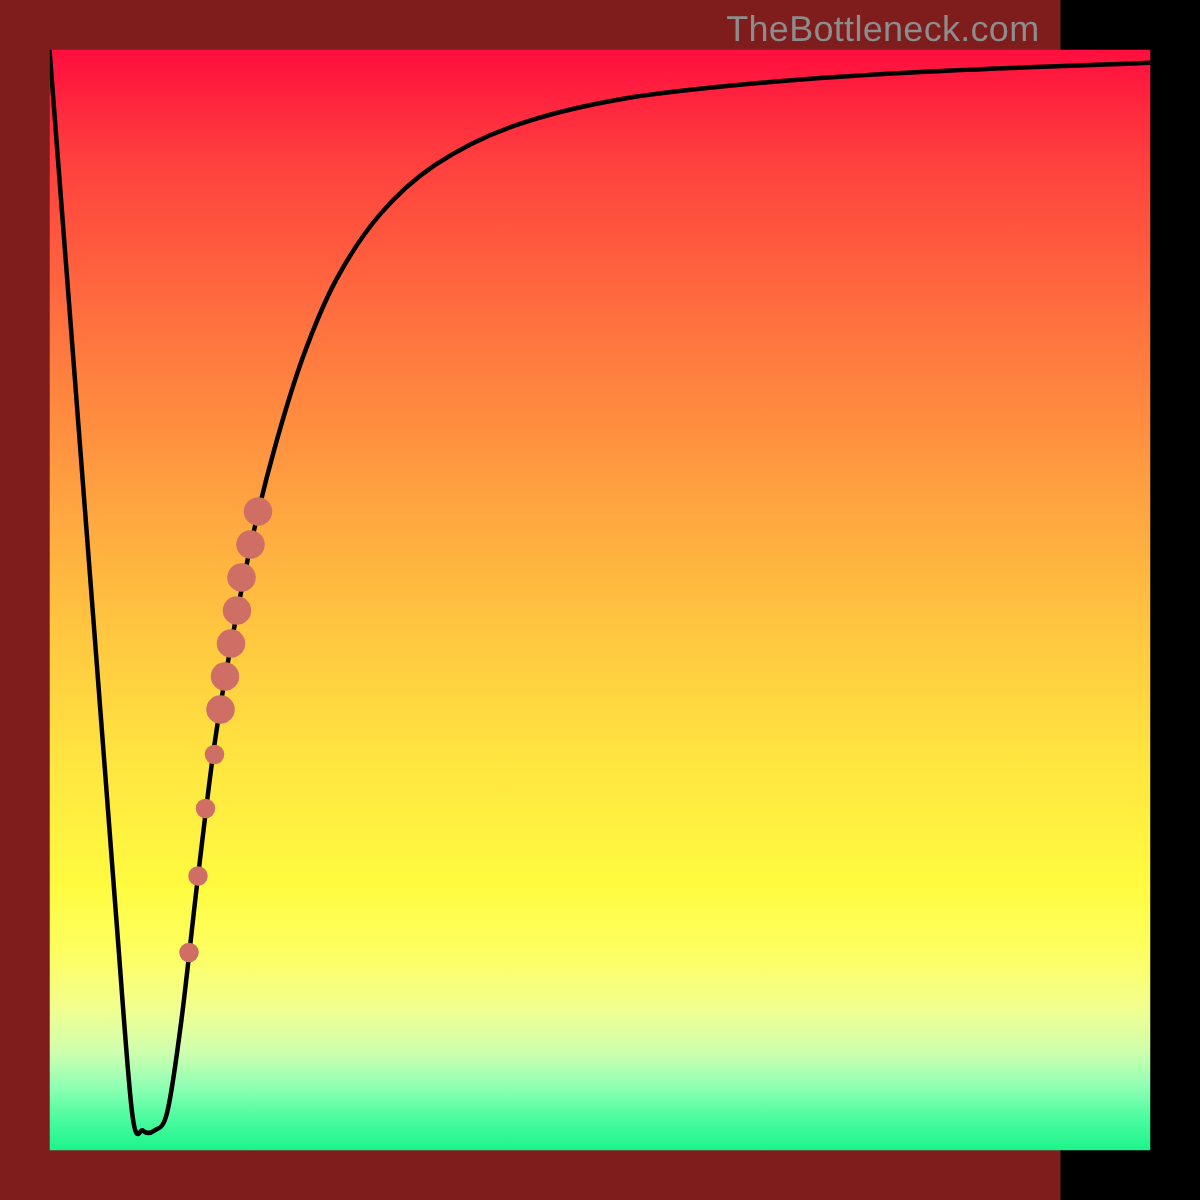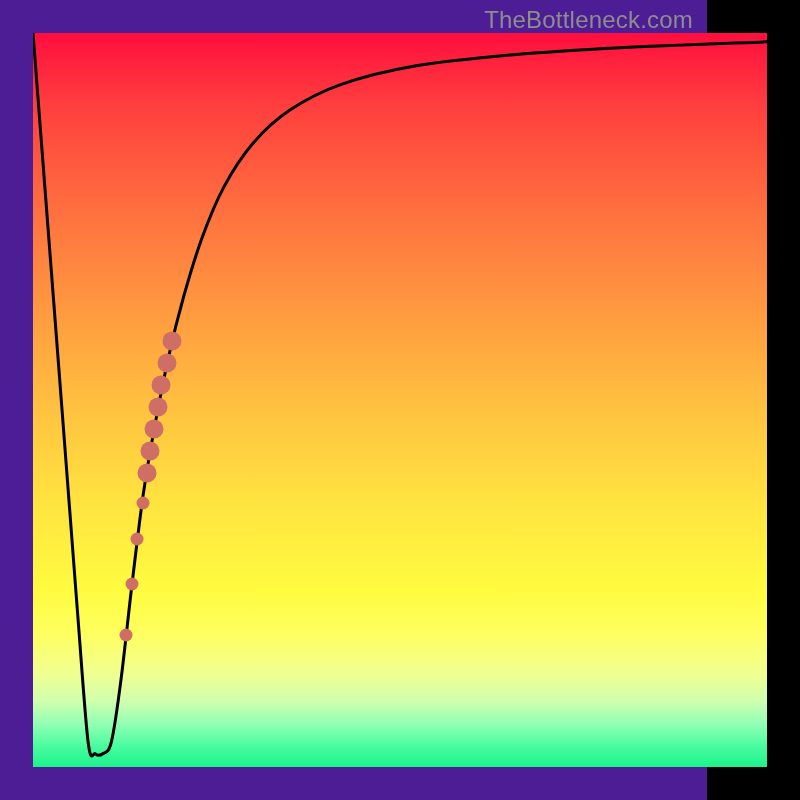--- a/index.html
+++ b/index.html
@@ -10,21 +10,21 @@
     overflow: hidden;
     background: #000;
     font-family: Arial, Helvetica, sans-serif;
   }
   .frame {
     position: absolute;
     left: 0;
     top: 0;
     width: 707px;
     height: 800px;
-    background: #4c1d95;
+    background: #7f1d1d;
   }
   .plot {
     position: absolute;
     left: 33px;
     top: 33px;
     width: 734px;
     height: 734px;
     overflow: hidden;
   }
   .gradient {

